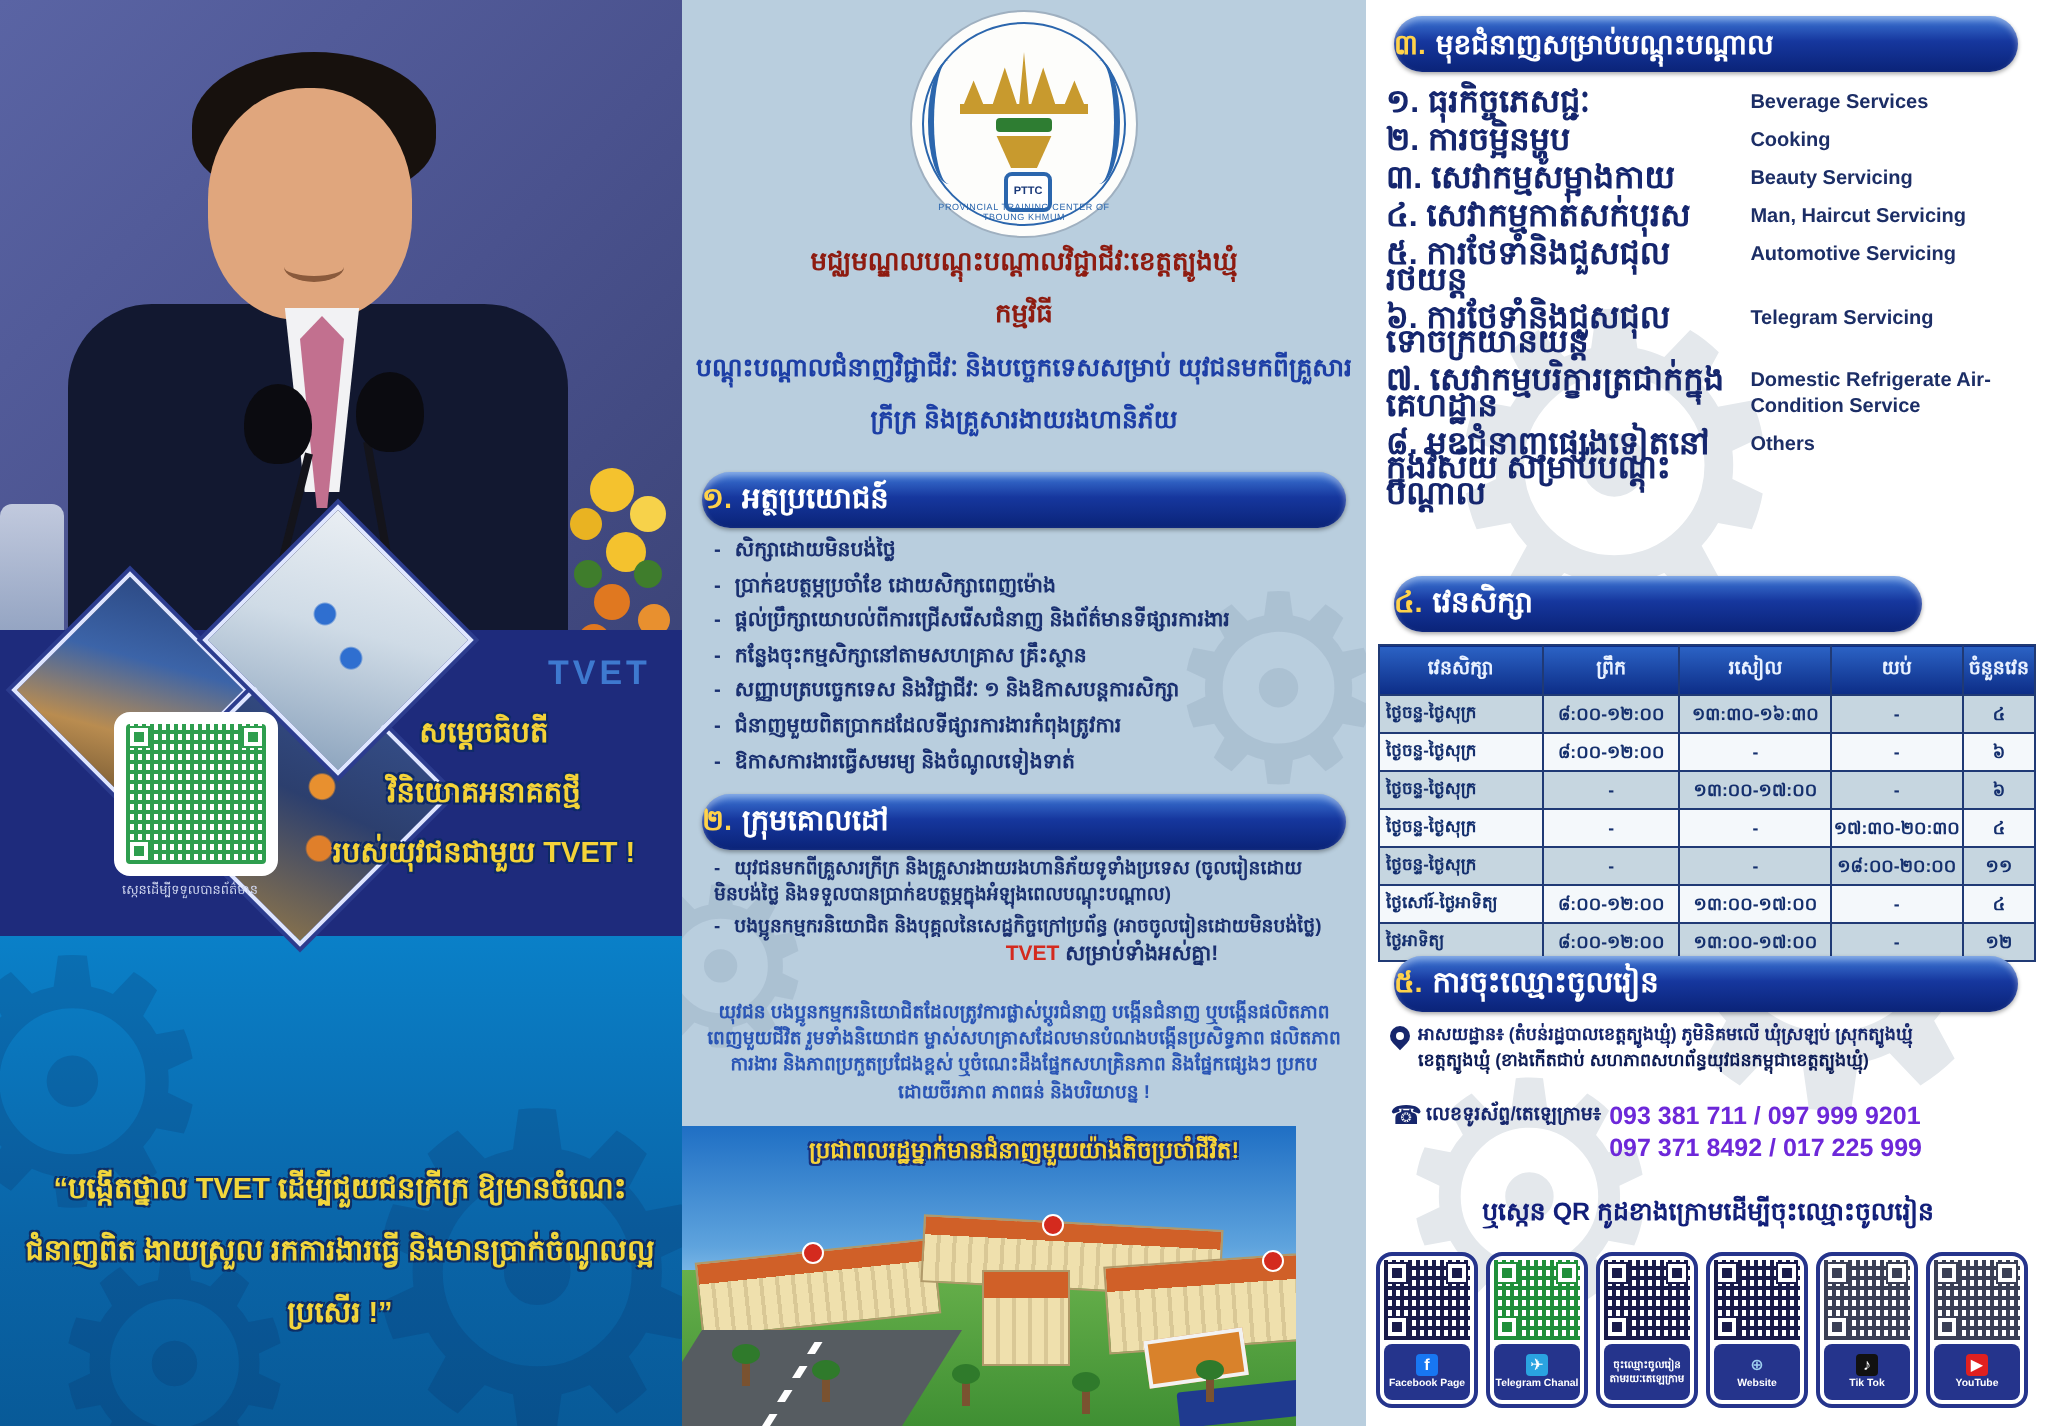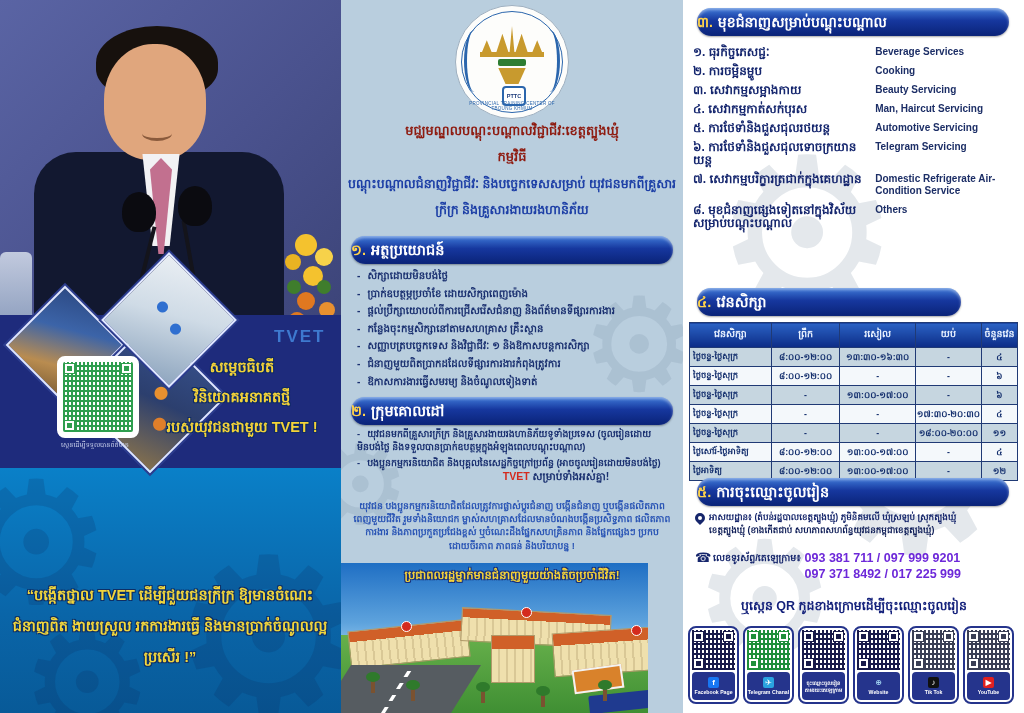--- a/index.html
+++ b/index.html
@@ -74,21 +74,21 @@
   .road{position:absolute;left:-20px;bottom:0;width:130px;height:48px;background:#565c61;transform:skewX(-32deg);transform-origin:bottom left;z-index:3;}
   .road::before{content:"";position:absolute;left:60px;top:0;width:4px;height:100%;background:repeating-linear-gradient(0deg,#fff 0 6px,transparent 6px 12px);}
   .palm{position:absolute;width:4px;height:12px;background:#7a5230;z-index:4;}
   .palm::before{content:"";position:absolute;left:-5px;top:-9px;width:14px;height:10px;background:#2f7a2b;border-radius:50%;}
   .dot-num{position:absolute;width:9px;height:9px;border-radius:50%;background:#d42a1e;border:1px solid #fff;z-index:4;}
   
   #panel-right{left:683px;width:341px;background:#ffffff;}
   .r-gear{position:absolute;color:#e4e8ec;line-height:1;z-index:0;}
   .svc-list{position:absolute;left:10px;top:46px;width:324px;z-index:2;}
   .svc-row{display:flex;align-items:flex-start;margin-bottom:6.5px;}
-  .svc-km{flex:0 0 55%;font-size:12px;font-weight:bold;color:#15266e;line-height:12.5px;padding-right:4px;}
+  .svc-km{flex:0 0 55%;font-size:16px;font-weight:bold;color:#15266e;line-height:12.5px;padding-right:4px;}
   .svc-en{flex:1;font-size:10px;font-weight:600;color:#1c2e66;line-height:12.5px;}
   .shift-table{position:absolute;left:6px;top:322px;width:329px;border-collapse:collapse;z-index:2;}
   .shift-table th{background:linear-gradient(180deg,#2b62c4,#0c2c86);color:#e8f1ff;font-size:9.5px;font-weight:bold;border:1px solid #203a75;height:22px;}
   .shift-table td{font-size:8.8px;font-weight:bold;color:#15306e;border:1px solid #203a75;height:18px;text-align:center;padding:0 1px;}
   .shift-table tr:nth-child(odd) td{background:#c6d6e0;}
   .shift-table tr:nth-child(even) td{background:#f4f8fb;}
   .shift-table td.day{text-align:left;padding-left:3px;font-size:8.4px;}
   .addr-row{position:absolute;left:12px;top:511px;width:322px;display:flex;z-index:2;}
   .pin{flex:0 0 14px;position:relative;margin-top:2px;}
   .pin::before{content:"";position:absolute;left:0;top:0;width:10px;height:10px;background:#16266c;border-radius:50% 50% 50% 0;transform:rotate(-45deg);}

